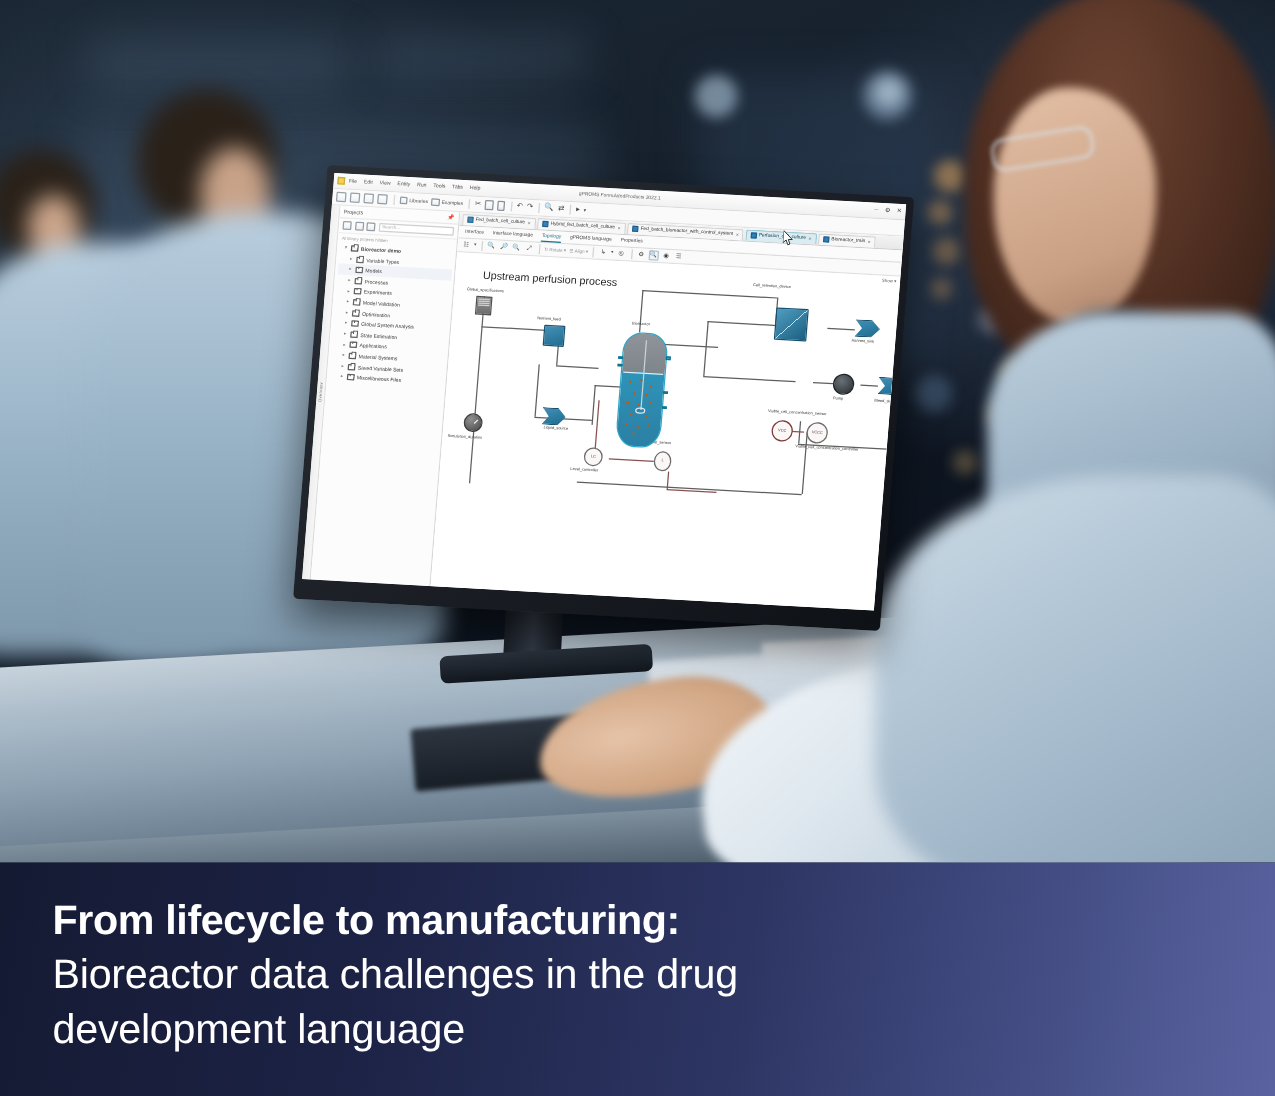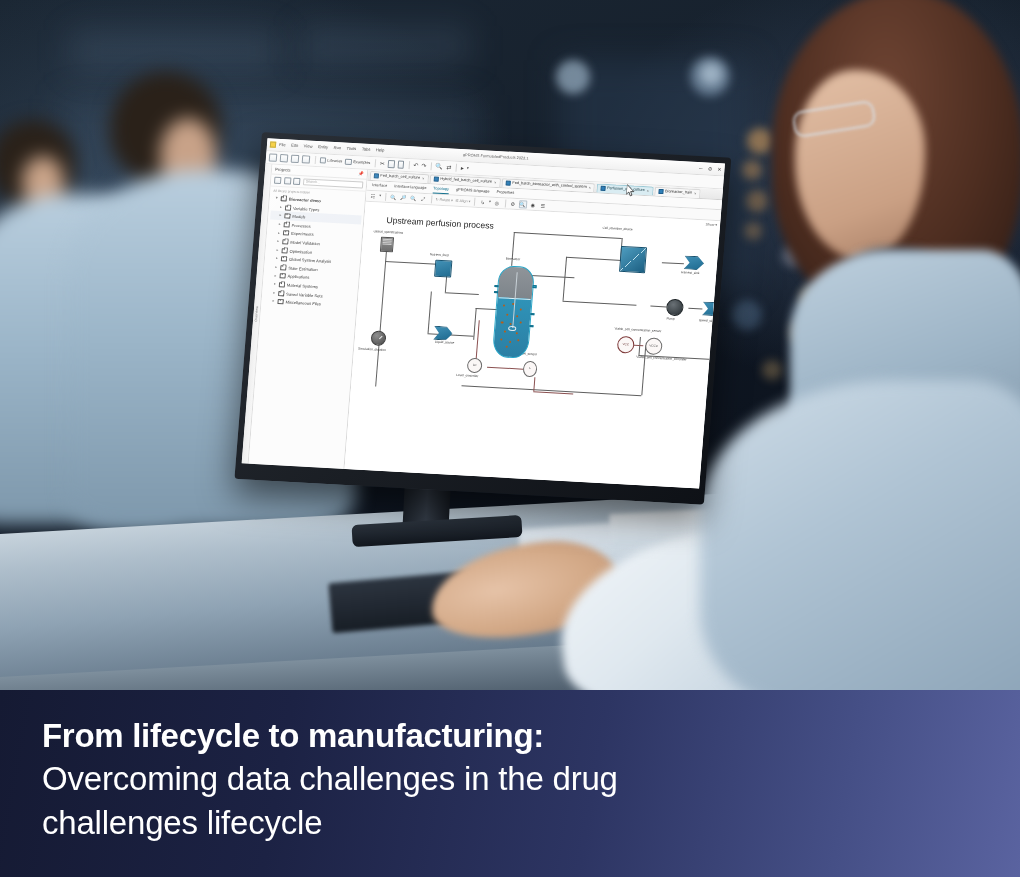--- a/index.html
+++ b/index.html
@@ -757,17 +757,17 @@
 
       <svg style="position:absolute;left:368px;top:32px;width:9px;height:13px;" viewBox="0 0 10 14">
         <polygon points="0,0 0,11 2.8,8.4 4.6,12.6 6.4,11.8 4.7,7.8 8.2,7.7" fill="#ffffff" stroke="#222" stroke-width="0.8"></polygon>
       </svg>
     </div>
 
   </div>
 
   <div id="banner">
     <h1>From lifecycle to manufacturing:</h1>
-    <h2>Overcoming data challenges in the drug</h2>
-    <h2>challenges lifecycle</h2>
+    <h2>Bioreactor data challenges in the drug</h2>
+    <h2>development language</h2>
   </div>
 
 </div>
 
 </body></html>

